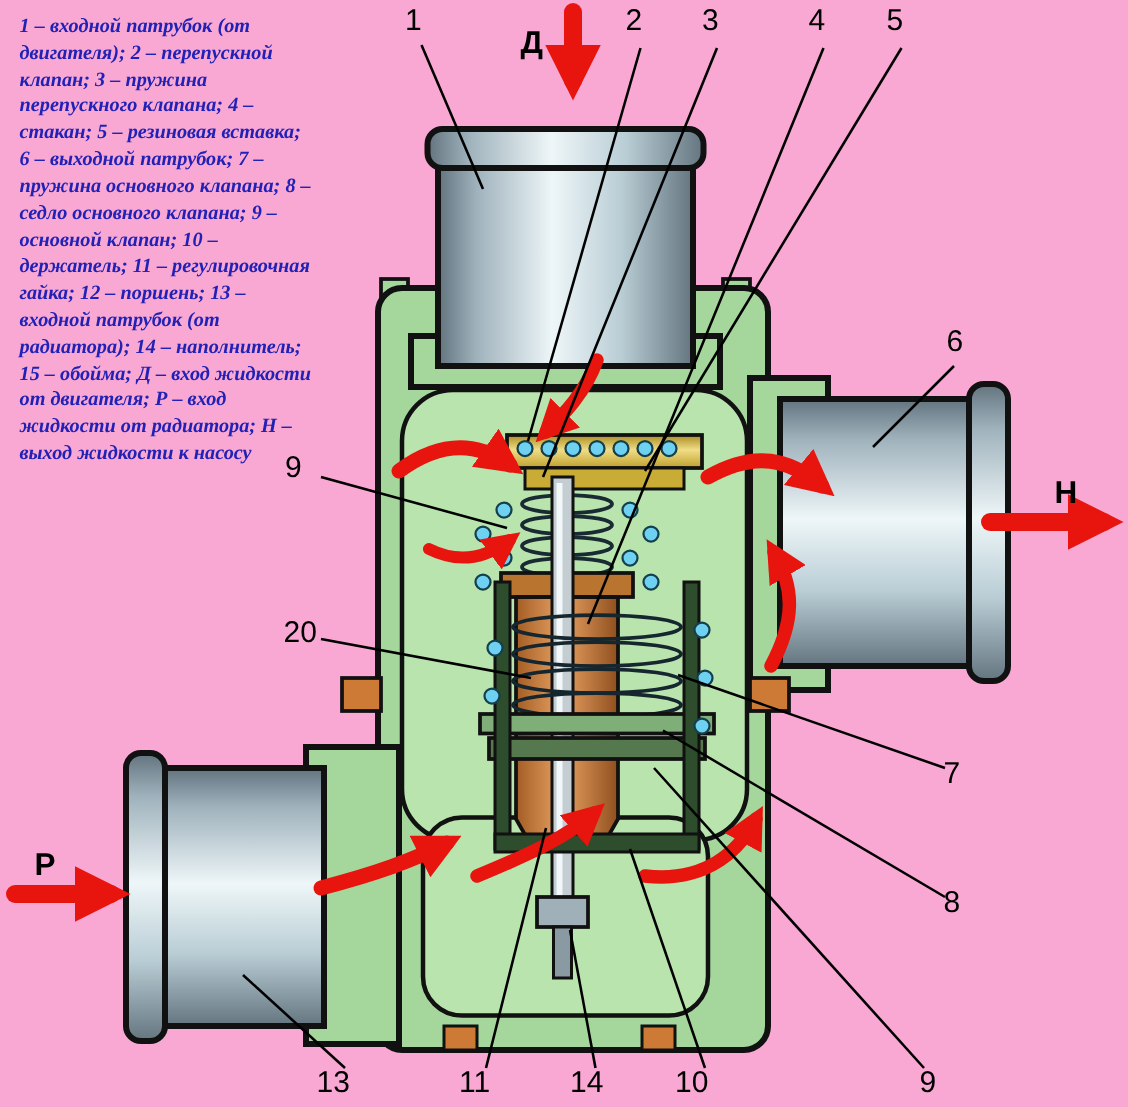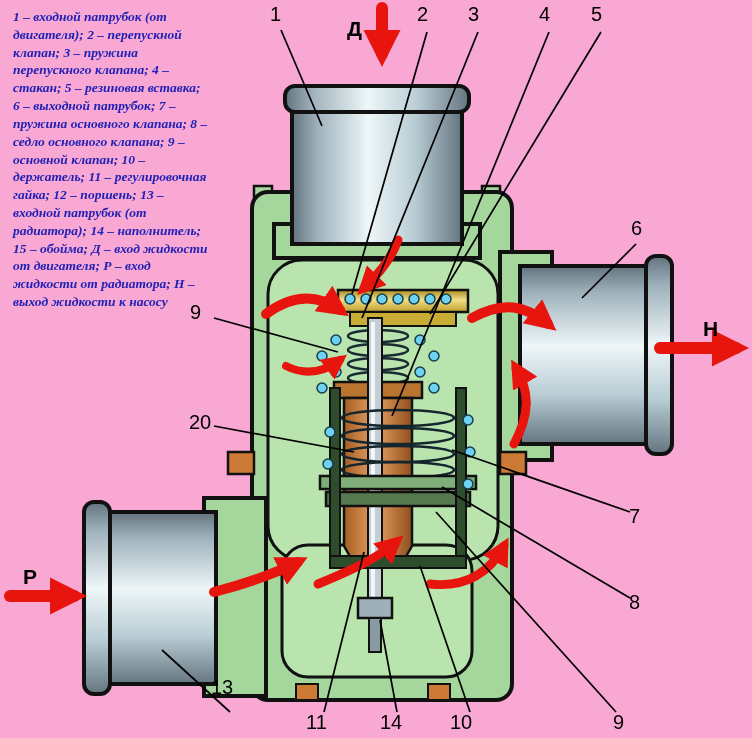--- a/index.html
+++ b/index.html
@@ -186,21 +186,21 @@
   <div class="callout" style="left:468px;top:4px">3</div>
   <div class="callout" style="left:539px;top:4px">4</div>
   <div class="callout" style="left:591px;top:4px">5</div>
   <div class="callout" style="left:631px;top:218px">6</div>
   <div class="callout" style="left:629px;top:506px">7</div>
   <div class="callout" style="left:629px;top:592px">8</div>
   <div class="callout" style="left:613px;top:712px">9</div>
   <div class="callout" style="left:450px;top:712px">10</div>
   <div class="callout" style="left:380px;top:712px">14</div>
   <div class="callout" style="left:306px;top:712px">11</div>
-  <div class="callout" style="left:211px;top:677px">13</div>
+  <div class="callout" style="left:211px;top:712px">13</div>
   <div class="callout" style="left:189px;top:412px">20</div>
   <div class="callout" style="left:190px;top:302px">9</div>
 
   <div class="callout flow-letter" style="left:347px;top:18px">Д</div>
   <div class="callout flow-letter" style="left:23px;top:566px">Р</div>
   <div class="callout flow-letter" style="left:703px;top:318px">Н</div>
 
 </div>
 
 </body></html>

